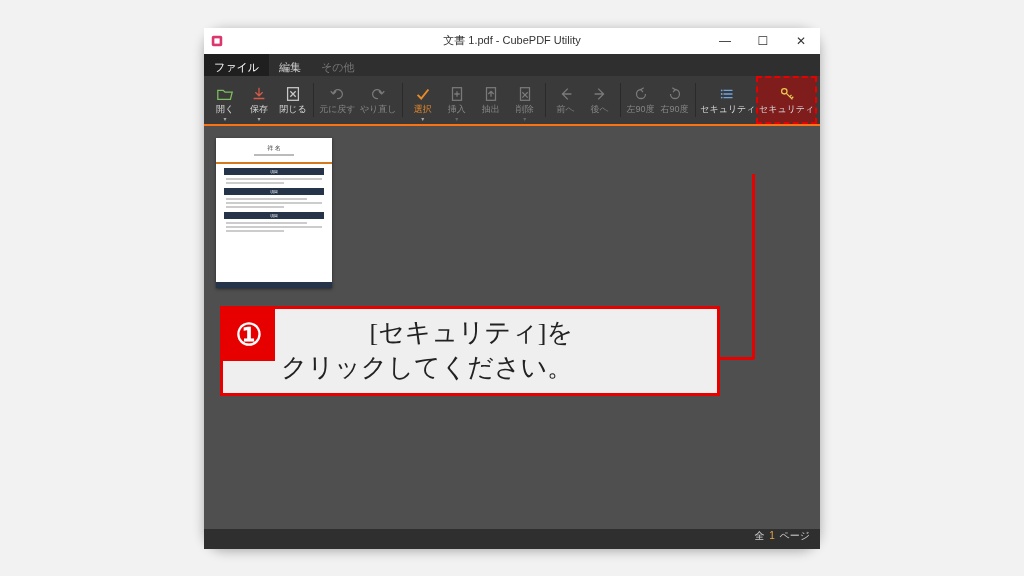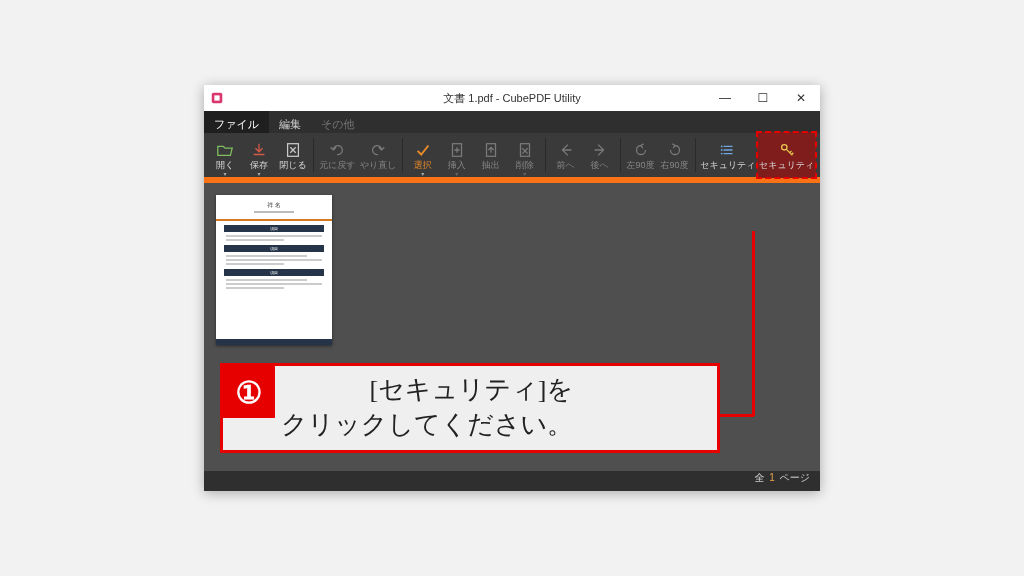--- a/index.html
+++ b/index.html
@@ -4,25 +4,26 @@
 <style>
   * { box-sizing: border-box; margin: 0; padding: 0; }
   body {
     width: 1024px; height: 576px;
     background: #f2f2f2;
     font-family: "Meiryo", "Yu Gothic", sans-serif;
     display: flex; align-items: center; justify-content: center;
     overflow: hidden;
   }
   .window {
-    width: 616px; height: 406px;
+    width: 616px; height: 521px;
     background: #4f4f4f;
     display: flex; flex-direction: column;
     box-shadow: 0 2px 12px rgba(0,0,0,0.3);
     position: relative;
+    border-radius: 21px;
   }
   
   .titlebar {
     height: 26px; background: #fff;
     display: flex; align-items: center;
     font-size: 11px; color: #333;
     position: relative;
   }
   .titlebar .app-icon {
     width: 14px; height: 14px; margin: 0 6px;
@@ -47,21 +48,21 @@
   .menu-item {
     padding: 6px 10px; display: flex; 
   }
   .menu-item.active { background: #1f1f1f; color: #fff; }
   .menu-item.disabled { color: #777; }
   
   .toolbar {
     height: 50px; background: #3a3a3a;
     display: flex; align-items: center;
     padding: 0 4px;
-    border-bottom: 6px solid #f97316;
+    border-bottom: 2px solid #f97316;
   }
   .tool {
     min-width: 34px; height: 46px;
     display: flex; flex-direction: column;
     align-items: center; justify-content: center;
     gap: 2px; padding: 0 3px;
     position: relative;
   }
   .tool .icon {
     width: 18px; height: 18px;

